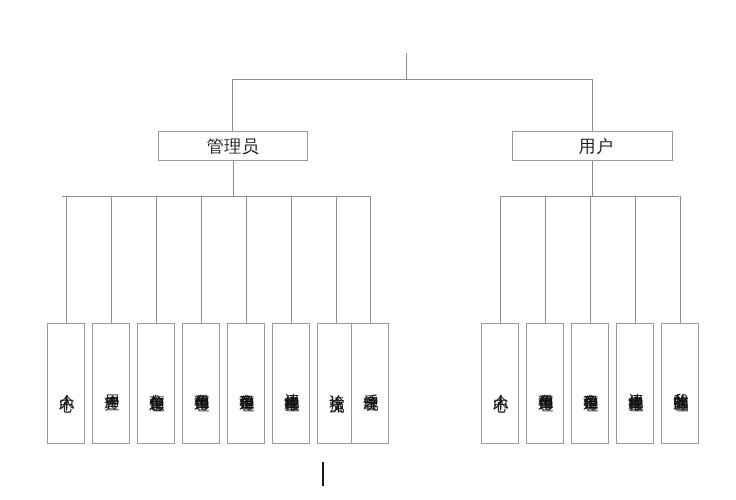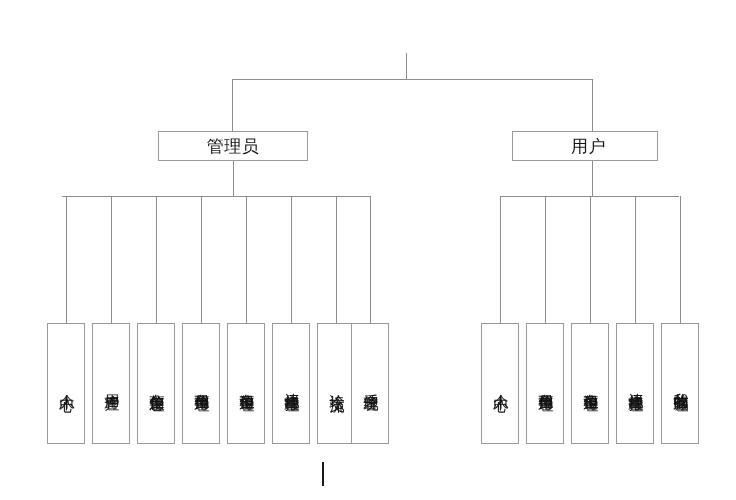--- a/index.html
+++ b/index.html
@@ -102,21 +102,21 @@
         <span class="vtext">违规举报管理</span>
       </div>
       <div class="line line-v" style="left: 336px; top: 196px; height: 127px;"></div>
       <div class="node node-leaf" style="left: 317px; top: 323px; width: 38px; height: 121px;">
         <span class="vtext">论坛交流</span>
       </div>
       <div class="line line-v" style="left: 370px; top: 196px; height: 127px;"></div>
       <div class="node node-leaf" style="left: 351px; top: 323px; width: 38px; height: 121px;">
         <span class="vtext">系统管理</span>
       </div>
-      <div class="node node-h" style="left: 512px; top: 131px; width: 146px; height: 30px; padding-left: 7px;">
+      <div class="node node-h" style="left: 512px; top: 131px; width: 161px; height: 30px; padding-left: 7px;">
         <span>用户</span>
       </div>
       <div class="line line-v" style="left: 592px; top: 161px; height: 36px;"></div>
       <div class="line line-h" style="left: 500px; top: 196px; width: 179px;"></div>
       <div class="line line-v" style="left: 500px; top: 196px; height: 127px;"></div>
       <div class="node node-leaf" style="left: 481px; top: 323px; width: 38px; height: 121px;">
         <span class="vtext">个人中心</span>
       </div>
       <div class="line line-v" style="left: 545px; top: 196px; height: 127px;"></div>
       <div class="node node-leaf" style="left: 526px; top: 323px; width: 38px; height: 121px;">

